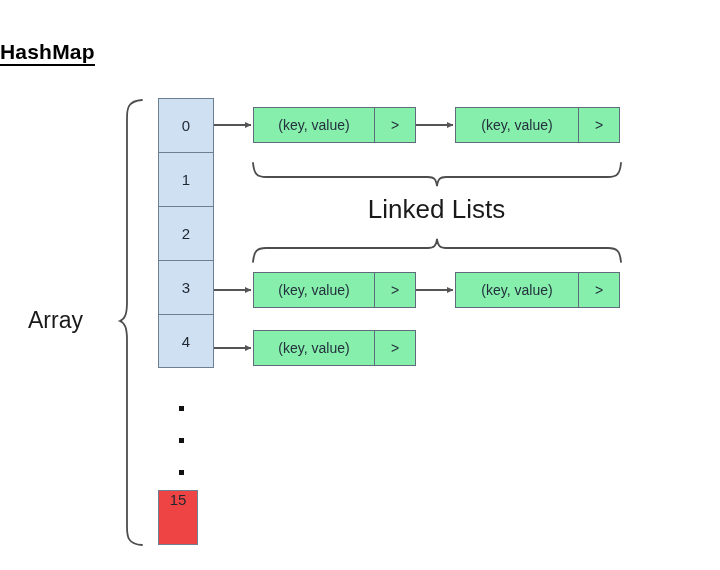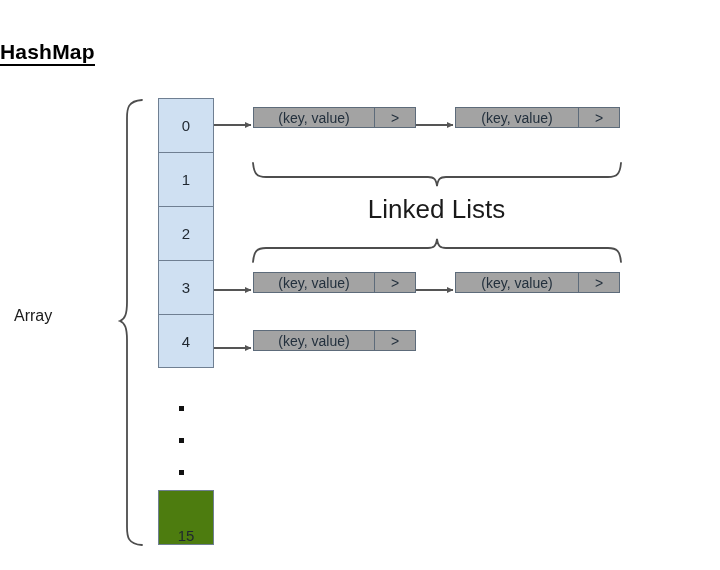--- a/index.html
+++ b/index.html
@@ -63,26 +63,26 @@
   }
   .array-cell.last-of-block {
     border-bottom-width: 1.5px;
   }
 
   .array-cell-15 {
     position: absolute;
     left: 158px;
     top: 490px;
     box-sizing: border-box;
-    width: 56px;
+    width: 40px;
     height: 55px;
-    background: #4d7c0f;
+    background: #ef4444;
     border: 1.5px solid #6f7f92;
     display: flex;
-    align-items: flex-end;
+    align-items: flex-start;
     justify-content: center;
     font-size: 15px;
     color: #1f2730;
   }
 
   
   .dots {
     position: absolute;
     left: 158px;
     top: 396px;
@@ -97,22 +97,22 @@
     background: #111111;
   }
   .dot.d1 { top: 10px; }
   .dot.d2 { top: 42px; }
   .dot.d3 { top: 74px; }
 
   
   .node {
     position: absolute;
     box-sizing: border-box;
-    height: 21px;
-    background: #a3a3a3;
+    height: 36px;
+    background: #86efac;
     border: 1.5px solid #5d6b7a;
     display: flex;
     align-items: stretch;
     justify-content: space-between;
   }
   .node .kv {
     flex: 1 1 auto;
     display: flex;
     align-items: center;
     justify-content: center;
@@ -126,23 +126,23 @@
     display: flex;
     align-items: center;
     justify-content: center;
     font-size: 14px;
     color: #23303d;
   }
 
   
   .label-array {
     position: absolute;
-    left: 14px;
+    left: 28px;
     top: 307px;
-    font-size: 16px;
+    font-size: 23px;
     color: #1a1a1a;
   }
   .label-linked {
     position: absolute;
     left: 253px;
     top: 194px;
     width: 367px;
     text-align: center;
     font-size: 26px;
     color: #1a1a1a;

